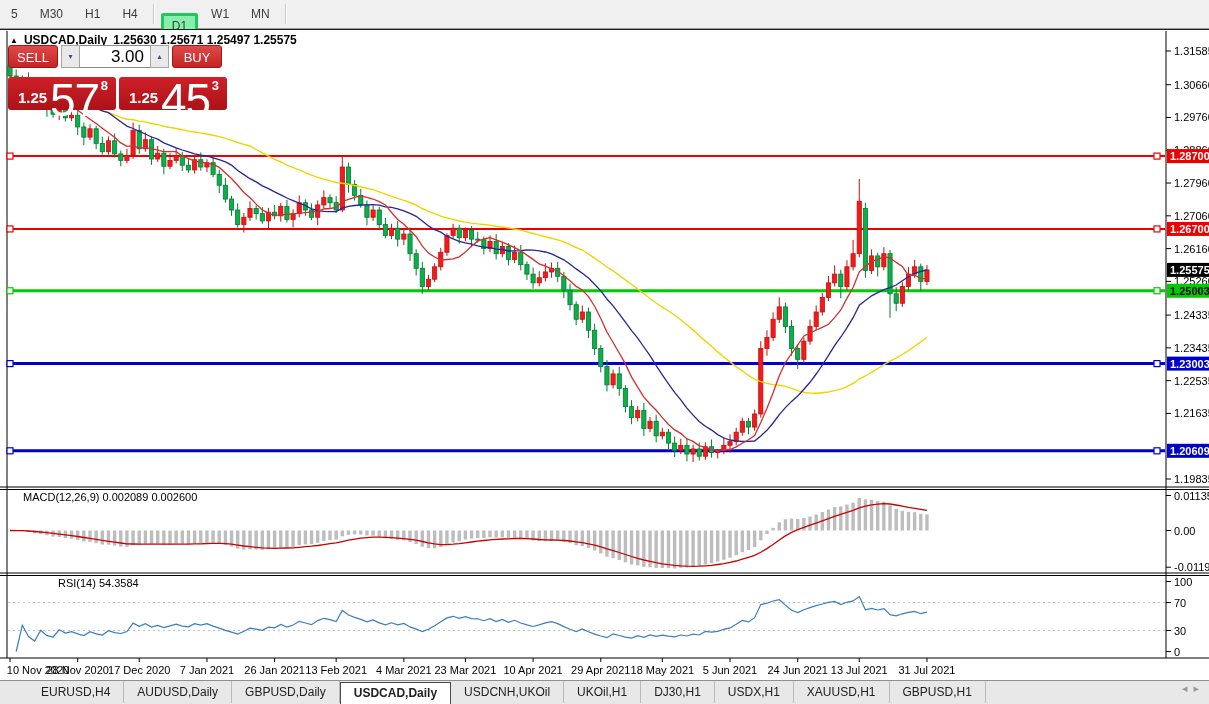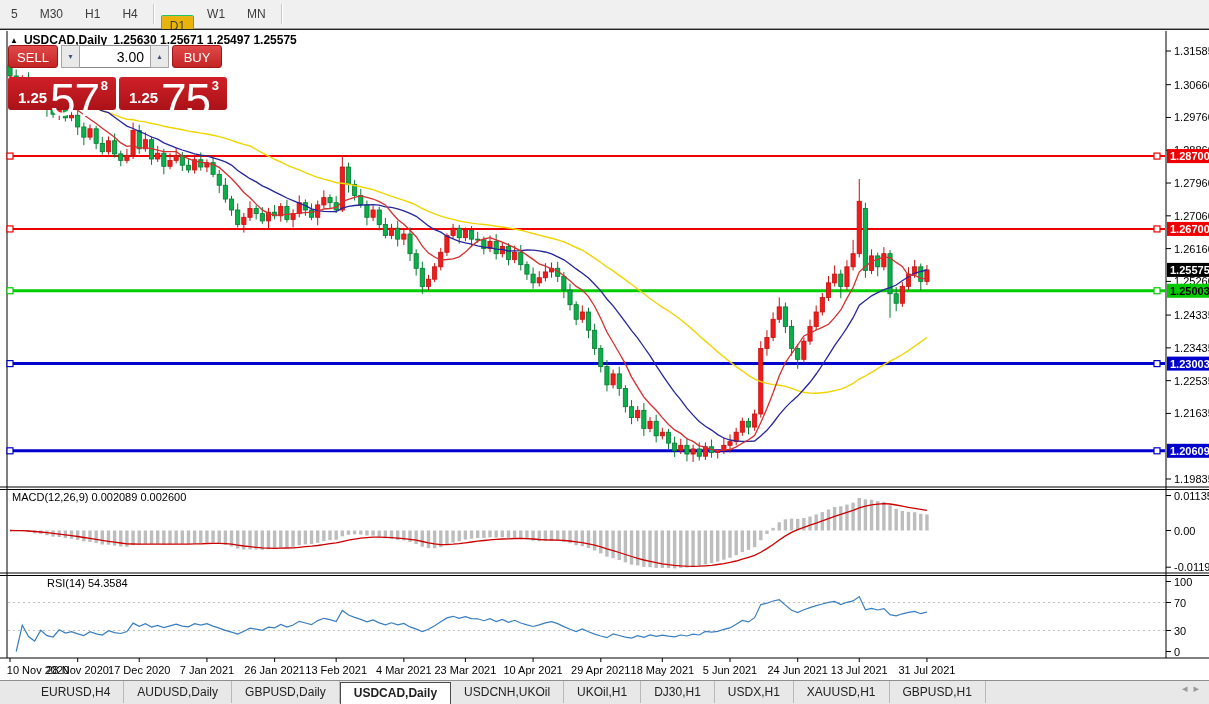--- a/index.html
+++ b/index.html
@@ -1,34 +1,34 @@
 <!DOCTYPE html>
 <html><head>
 <meta charset="utf-8">
 <style>
   html,body{margin:0;padding:0;}
   body{width:1209px;height:704px;position:relative;font-family:"Liberation Sans",sans-serif;background:#ffffff;overflow:hidden;}
   
   #toolbar{position:absolute;left:0;top:0;width:1209px;height:29px;background:#f0f0f0;border-bottom:1px solid #9a9a9a;box-sizing:border-box;display:flex;align-items:center;}
   .tf-btn{font-size:12px;color:#3c3c3c;padding:3px 8px;margin:0 2px;border:1px solid transparent;border-radius:2px;cursor:default;white-space:nowrap;}
-  .tf-btn.active{background:#eab308;border:1px solid #22c55e;box-shadow:0 0 1px #ccc inset;margin-top:24px;}
+  .tf-btn.active{background:#86efac;border:3px solid #22c55e;box-shadow:0 0 1px #ccc inset;margin-top:24px;}
   .tf-sep{width:1px;height:20px;background:#c9c9c9;border-right:1px solid #fff;margin:0 4px;}
   
   #chart-area{position:absolute;left:0;top:29px;width:1209px;height:651px;background:#fff;border-top:1px solid #222;box-sizing:border-box;}
   #chart-svg{position:absolute;left:0;top:0;}
   #chart-title{position:absolute;left:10px;top:3px;font-size:12px;font-weight:700;color:#000;display:flex;align-items:center;gap:6px;}
   #chart-title .tri{font-size:8px;}
-  .ind-label{position:absolute;left:12px;font-size:11px;color:#000;}
+  .ind-label{position:absolute;left:23px;font-size:11px;color:#000;}
   
   #quote-panel{position:absolute;left:8px;top:15px;width:220px;}
   #qp-row1{display:flex;height:30px;}
   .qp-btn{width:50px;height:23px;background:linear-gradient(#e04a4a,#c42424);color:#fff;font-size:13px;text-align:center;line-height:23px;border:1px solid #9e1616;border-radius:3px;box-sizing:border-box;}
   #qp-spin{display:flex;height:23px;margin:0 3px;}
   .spin-btn{width:19px;height:23px;background:#e9e9e9;border:1px solid #a5a5a5;box-sizing:border-box;font-size:8px;color:#44507e;text-align:center;line-height:21px;}
-  #qp-vol{width:70px;height:23px;border:1px solid #8a8a8a;border-left:none;border-right:none;box-sizing:border-box;font-size:14px;text-align:right;padding:0 6px;font-family:"Liberation Sans",sans-serif;}
+  #qp-vol{width:70px;height:23px;border:1px solid #8a8a8a;border-left:none;border-right:none;box-sizing:border-box;font-size:17px;text-align:right;padding:0 6px;font-family:"Liberation Sans",sans-serif;}
   #qp-row2{display:flex;margin-top:2px;}
   .px-box{width:108px;height:33px;background:linear-gradient(#cf2028,#ab1218);color:#fff;position:relative;border-radius:3px;box-sizing:border-box;}
   .px-box.left{margin-right:3px;}
   .px-small{position:absolute;left:10px;bottom:4px;font-size:15px;font-weight:700;}
   .px-big{position:absolute;left:42px;top:-4px;font-size:46px;font-weight:400;letter-spacing:-1px;}
   .px-sup{position:absolute;right:8px;top:1px;font-size:13px;font-weight:700;}
   
   #tabbar{position:absolute;left:0;top:680px;width:1209px;height:24px;background:#e8e8e8;border-top:1px solid #8f8f8f;box-sizing:border-box;display:flex;align-items:flex-start;padding-left:28px;}
   .tab{font-size:12px;color:#222;padding:0 13px;line-height:22px;border-right:1px solid #b9b9b9;cursor:default;white-space:nowrap;}
   .tab.active{background:#fff;font-weight:700;border:1px solid #4a4a4a;border-bottom:none;margin-top:1px;line-height:21px;}
@@ -935,21 +935,21 @@
       <div class="qp-btn">BUY</div>
     </div>
     <div id="qp-row2">
       <div class="px-box left">
         <span class="px-small">1.25</span>
         <span class="px-big">57</span>
         <span class="px-sup">8</span>
       </div>
       <div class="px-box">
         <span class="px-small">1.25</span>
-        <span class="px-big">75</span>
+        <span class="px-big">45</span>
         <span class="px-sup">3</span>
       </div>
     </div>
   </div>
 </div>
 
 <div id="tabbar">
     <div class="tab">EURUSD,H4</div>
     <div class="tab">AUDUSD,Daily</div>
     <div class="tab">GBPUSD,Daily</div>

